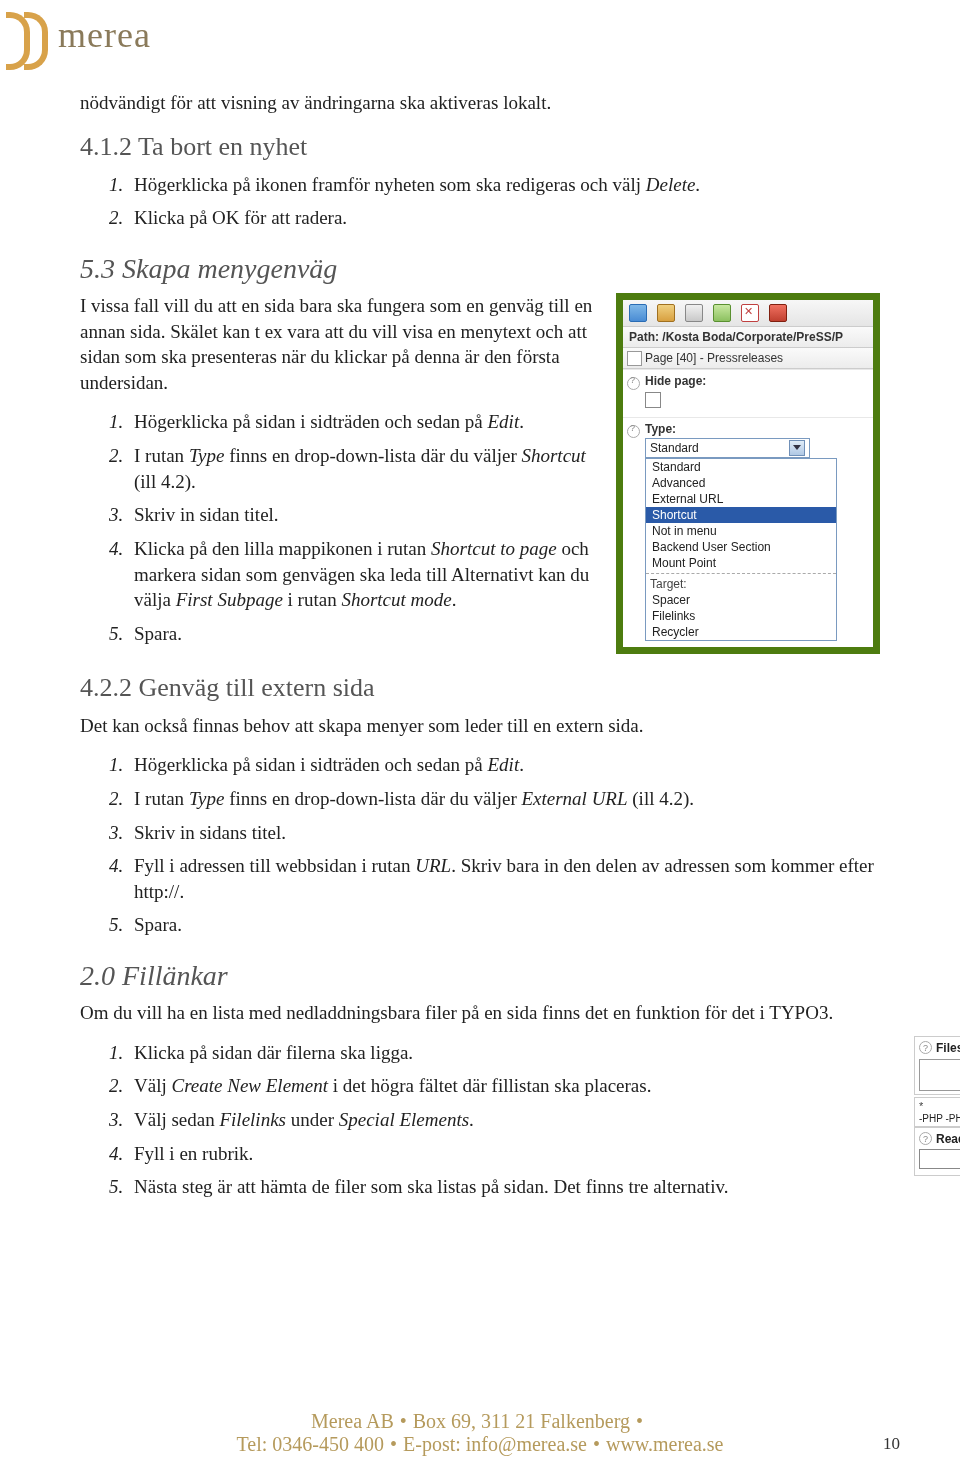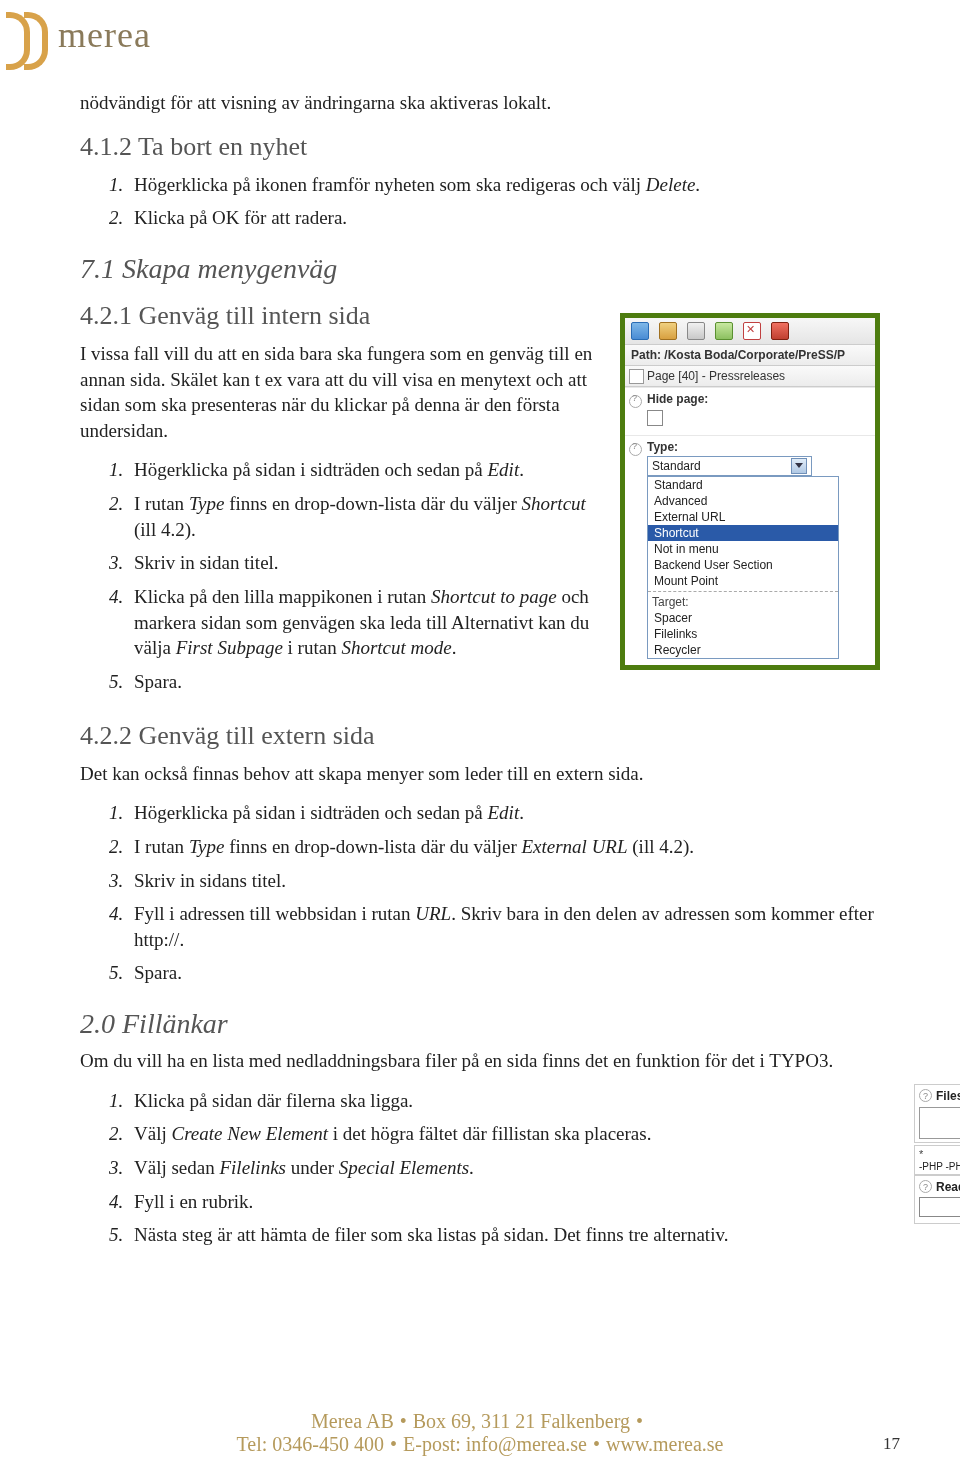--- a/index.html
+++ b/index.html
@@ -88,25 +88,25 @@
   .two-col {
     display: flex;
     gap: 20px;
     align-items: flex-start;
   }
   .col-left { flex: 1 1 auto; }
   .col-right { flex: 0 0 250px; }
   
   .typo-panel {
     width: 250px;
-    border: 5px solid #4d7c0f;
+    border: 7px solid #4d7c0f;
     font-family: Verdana, Arial, sans-serif;
     font-size: 12px;
     background: #fff;
-    margin-top: 20px;
+    margin-top: 0;
   }
   .tp-toolbar {
     background: linear-gradient(#f7f7f7, #e5e5e5);
     padding: 4px 6px;
     display: flex;
     gap: 10px;
     border-bottom: 1px solid #ccc;
   }
   .tp-toolbar .ico {
     width: 16px; height: 16px;
@@ -263,25 +263,24 @@
   <h2 class="sec-a">4.1.2 Ta bort en nyhet</h2>
   <ol class="inst">
     <li>
       <span>Högerklicka på ikonen framför nyheten som ska redigeras och välj </span><span class="italic">Delete</span><span>.</span>
     </li>
     <li>
       <span>Klicka på OK för att radera.</span>
     </li>
   </ol>
 
-  <h2 class="sec-b">7.1 Skapa menygenväg</h2>
+  <h2 class="sec-b">5.3 Skapa menygenväg</h2>
 
   <div class="two-col">
     <div class="col-left">
-      <h2 class="sec-a" style="margin-top:8px">4.2.1 Genväg till intern sida</h2>
       <p class="para">I vissa fall vill du att en sida bara ska fungera som en genväg till en annan sida. Skälet kan t ex vara att du vill visa en menytext och att sidan som ska presenteras när du klickar på denna är den första undersidan.</p>
       <ol class="inst">
         <li>
           <span>Högerklicka på sidan i sidträden och sedan på </span><span class="italic">Edit</span><span>.</span>
         </li>
         <li>
           <span>I rutan </span><span class="italic">Type</span><span> finns en drop-down-lista där du väljer </span><span class="italic">Shortcut</span><span> (ill 4.2).</span>
         </li>
         <li>
           <span>Skriv in sidan titel.</span>
@@ -401,15 +400,15 @@
 </div>
 
 <div class="footer">
   <div>
     <span>Merea AB</span><span class="bullet">•</span><span>Box 69, 311 21 Falkenberg</span><span class="bullet">•</span>
   </div>
   <div>
     <span>Tel: 0346-450 400</span><span class="bullet">•</span><span>E-post: info@merea.se</span><span class="bullet">•</span><span>www.merea.se</span>
   </div>
 </div>
-<div class="page-num">17</div>
+<div class="page-num">10</div>
 
 </div>
 
 </body></html>

